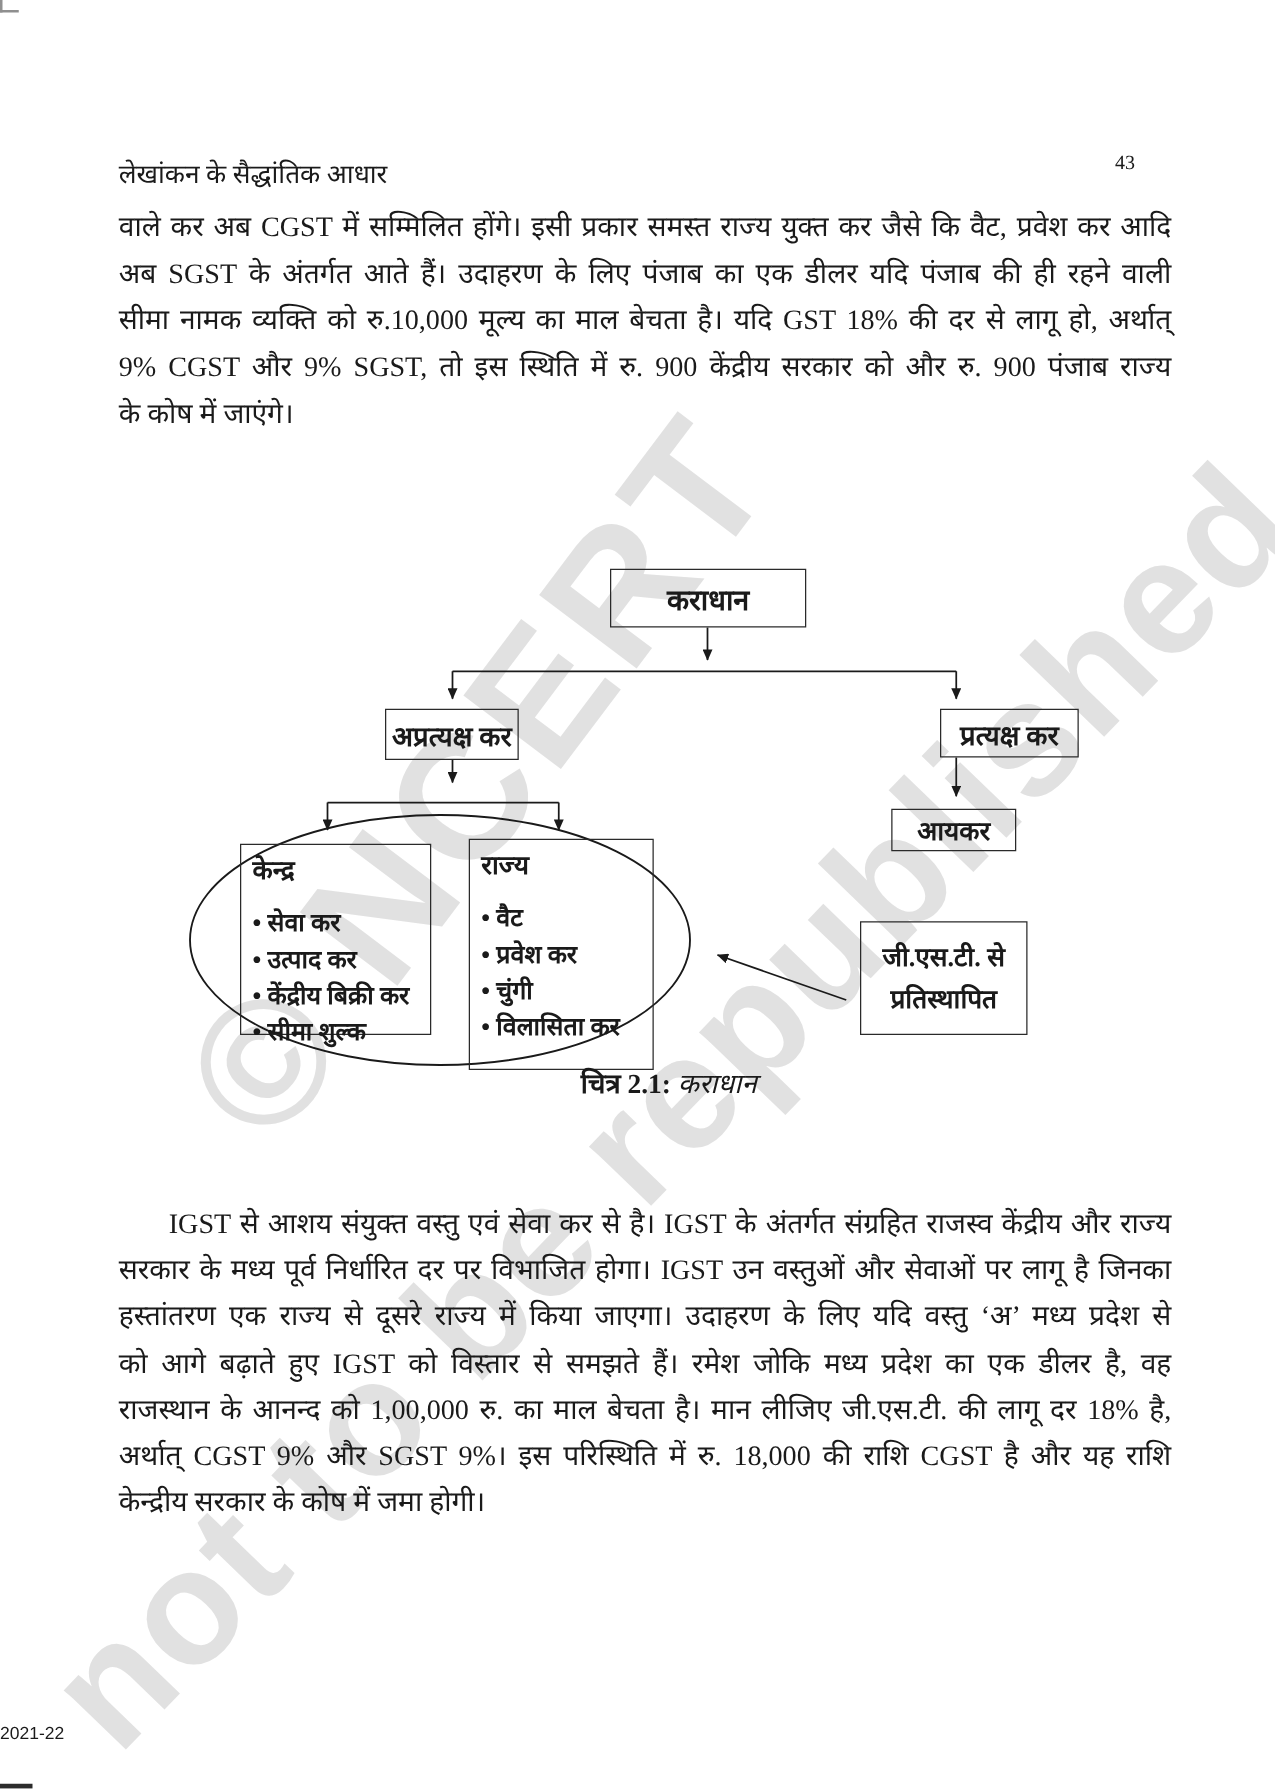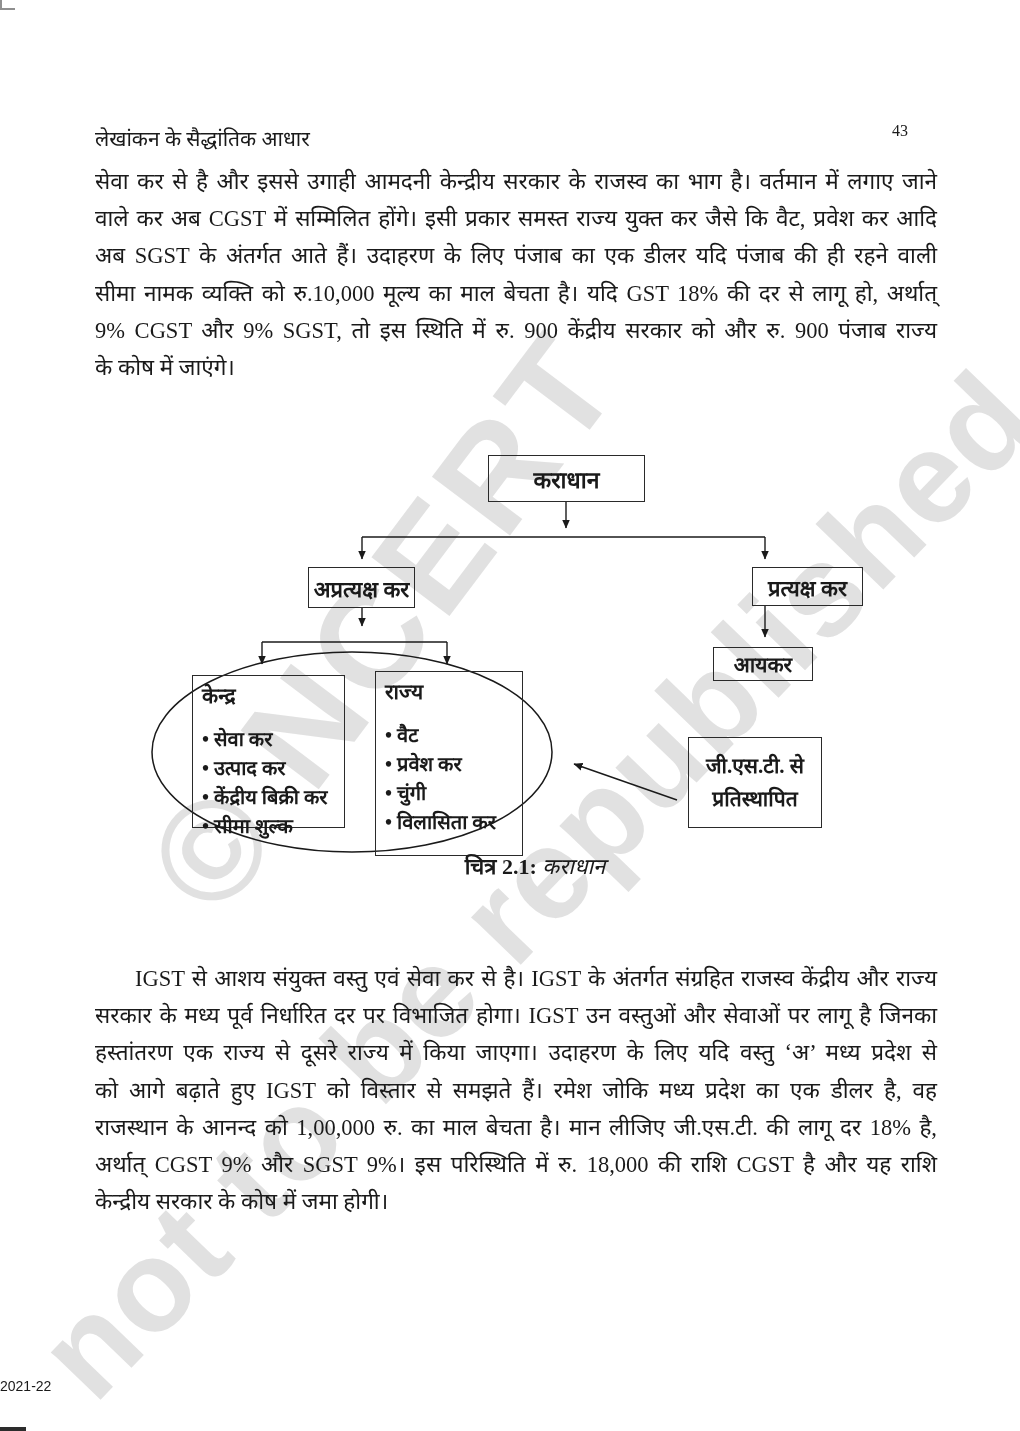--- a/index.html
+++ b/index.html
@@ -133,21 +133,20 @@
   <div class="wm wm1">© NCERT</div>
   <div class="wm wm2">not to be republished</div>
 
   <div class="corner-tl"></div>
   <div class="corner-bl"></div>
 
   <div class="header-title">लेखांकन के सैद्धांतिक आधार</div>
   <div class="page-number">43</div>
 
   <div class="para para-1">
-    <div class="pline">सेवा कर से है और इससे उगाही आमदनी केन्द्रीय सरकार के राजस्व का भाग है। वर्तमान में लगाए जाने</div>
     <div class="pline">वाले कर अब CGST में सम्मिलित होंगे। इसी प्रकार समस्त राज्य युक्त कर जैसे कि वैट, प्रवेश कर आदि</div>
     <div class="pline">अब SGST के अंतर्गत आते हैं। उदाहरण के लिए पंजाब का एक डीलर यदि पंजाब की ही रहने वाली</div>
     <div class="pline">सीमा नामक व्यक्ति को रु.10,000 मूल्य का माल बेचता है। यदि GST 18% की दर से लागू हो, अर्थात्</div>
     <div class="pline">9% CGST और 9% SGST, तो इस स्थिति में रु. 900 केंद्रीय सरकार को और रु. 900 पंजाब राज्य</div>
     <div class="pline last">के कोष में जाएंगे।</div>
   </div>
 
   <div class="diagram">
 
     <svg width="1020" height="470" viewBox="0 0 1020 470">

